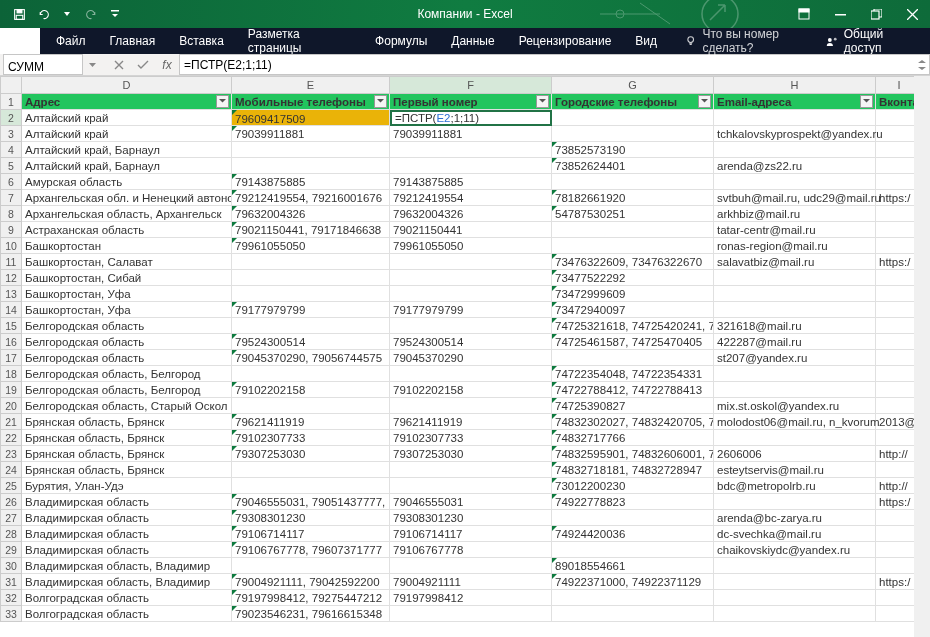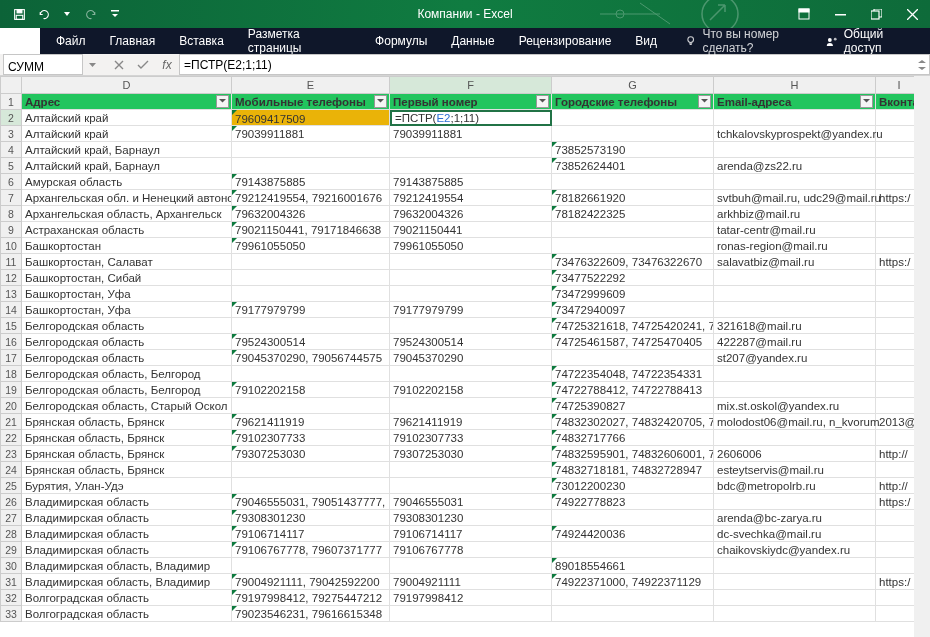--- a/index.html
+++ b/index.html
@@ -336,21 +336,21 @@
           <span>Архангельская область, Архангельск</span>
         </div>
         <div class="cell colE">
           <span>79632004326</span>
           <div class="green-tri"></div>
         </div>
         <div class="cell colF">
           <span>79632004326</span>
         </div>
         <div class="cell colG">
-          <span>78182422325</span>
+          <span>54787530251</span>
           <div class="green-tri"></div>
         </div>
         <div class="cell colH">
           <span>arkhbiz@mail.ru</span>
         </div>
         <div class="cell colI"></div>
       </div>
       <div class="grid-row">
         <div class="row-head">9</div>
         <div class="cell colD">

